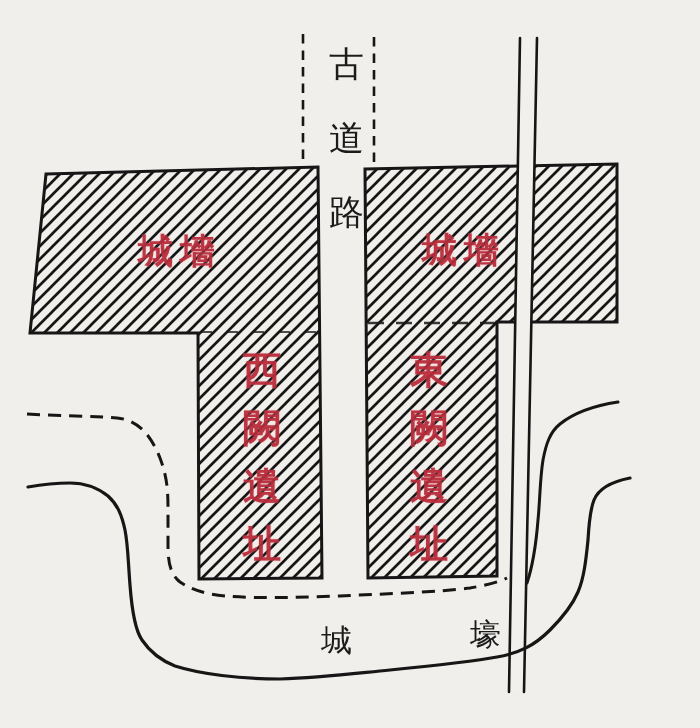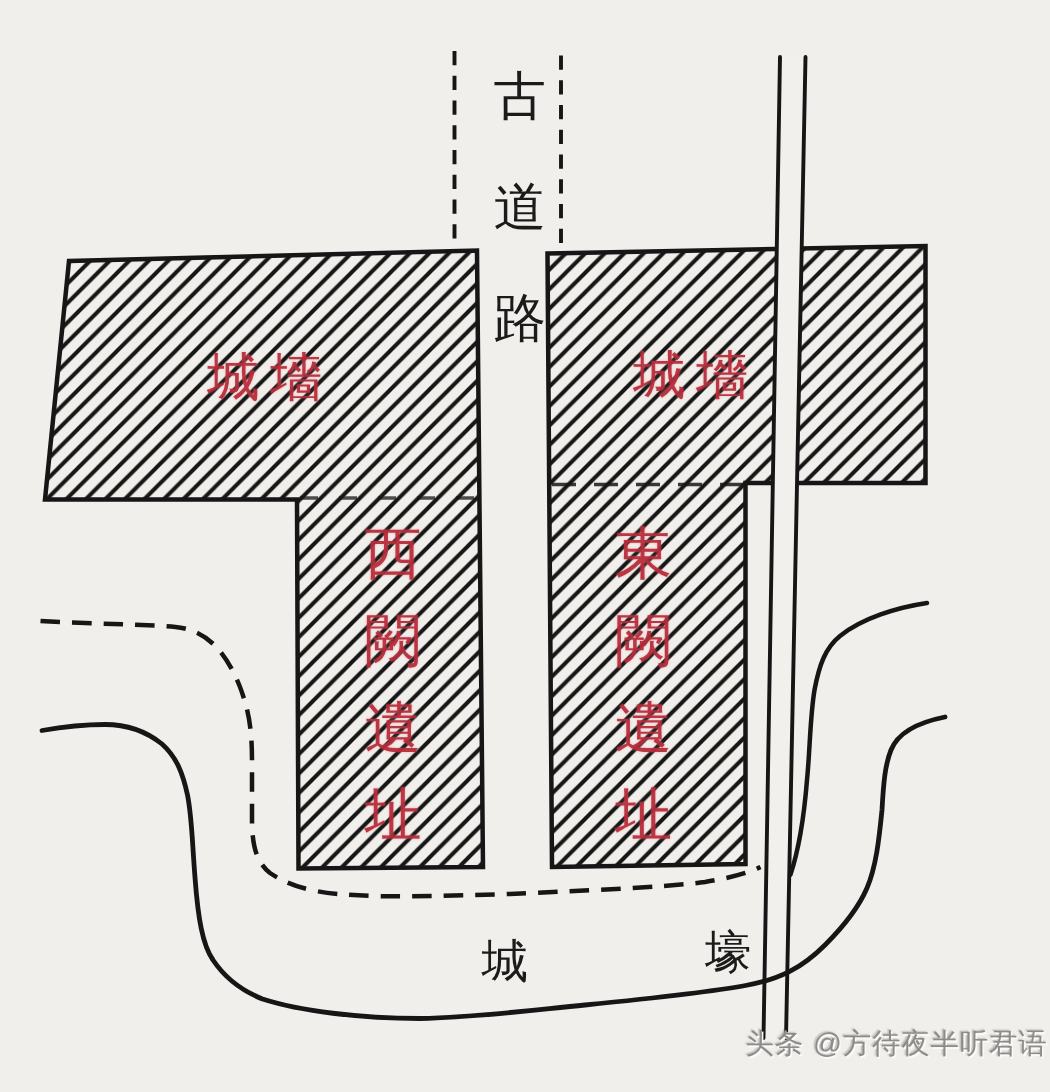--- a/index.html
+++ b/index.html
@@ -8,21 +8,21 @@
     width:700px;height:728px;
     background:#f1efeb;
     overflow:hidden;
     font-family:"Liberation Serif","DejaVu Serif",serif;
   }
   #canvas svg{position:absolute;left:0;top:0;}
   .lbl{position:absolute;line-height:1;white-space:nowrap;}
   .ink{color:#1b1b1b;}
   .vcol{display:flex;flex-direction:column;align-items:center;}
   .road-label{left:329px;top:47px;font-size:35px;gap:39px;}
-  .red{color:#b92c3b;font-weight:normal;opacity:.95;
+  .red{color:#b92c3b;font-weight:bold;opacity:.95;
        text-shadow:0 0 2px rgba(233,130,140,.55);}
   .wall-label{font-size:35px;letter-spacing:7px;}
   .wall-label.west{left:138px;top:234px;}
   .wall-label.east{left:422px;top:233px;}
   .que-label{font-size:38px;gap:20px;}
   .que-label.west{left:243px;top:351px;}
   .que-label.east{left:410px;top:351px;}
   .moat-char{font-size:31px;}
   .moat-char.cheng{left:321px;top:625px;}
   .moat-char.hao{left:470px;top:619px;}
@@ -113,18 +113,14 @@
   <div class="lbl vcol red que-label east">
     <span>東</span>
     <span>闕</span>
     <span>遺</span>
     <span>址</span>
   </div>
 
   <div class="lbl ink moat-char cheng">城</div>
   <div class="lbl ink moat-char hao">壕</div>
 
-  <div class="lbl watermark">
-    <span>头条</span>
-    <span>@方待夜半听君语</span>
-  </div>
 
 </div>
 
 </body></html>

